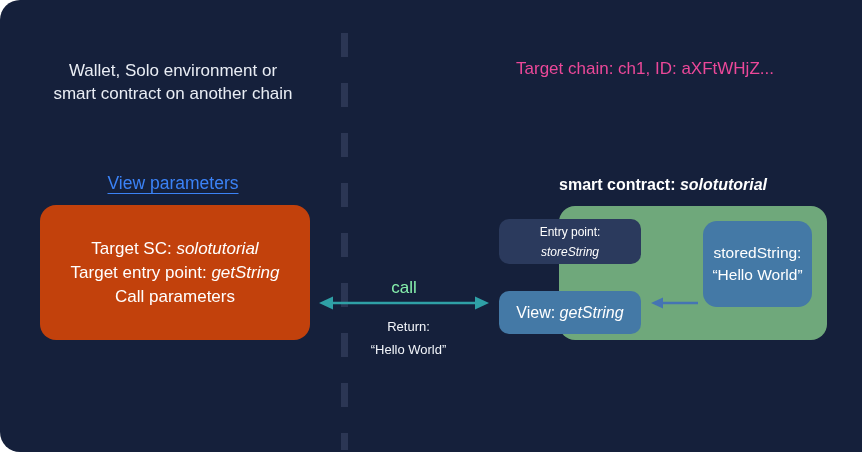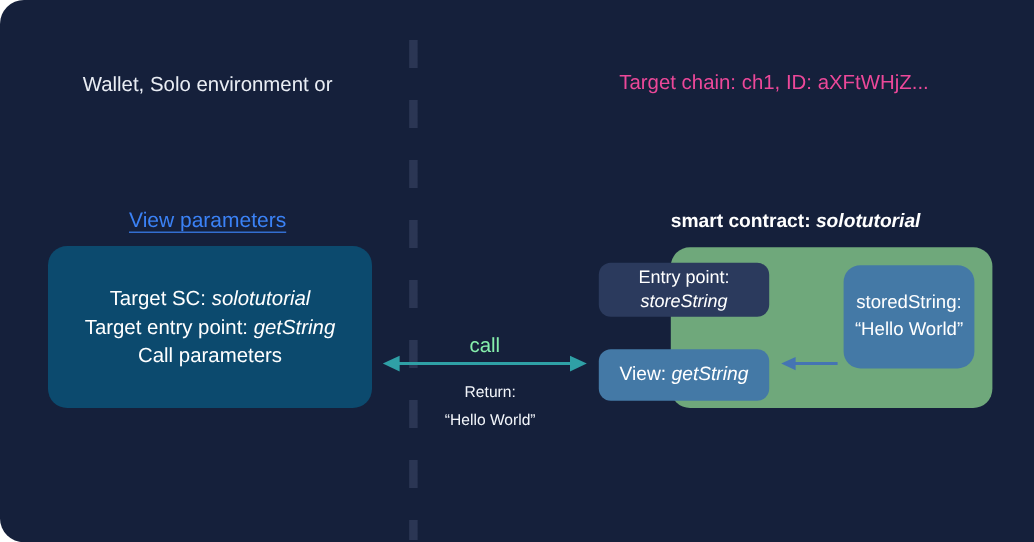--- a/index.html
+++ b/index.html
@@ -31,21 +31,21 @@
     left: 33px; top: 173px; width: 280px;
     text-align: center;
     font-size: 17.5px;
     color: #3b82f6;
     text-decoration: underline;
     text-underline-offset: 4px;
     text-decoration-thickness: 1px;
   }
   .request-box {
     left: 40px; top: 205px; width: 270px; height: 135px;
-    background: #0c4a6e;
+    background: #c2410c;
     border-radius: 16px;
     display: flex; flex-direction: column;
     align-items: center; justify-content: center;
     text-align: center;
     font-size: 17px; line-height: 24px;
     color: #FFFFFF;
   }
 
   
   .chain-divider {
@@ -90,21 +90,21 @@
     background: #6FA87B;
     border-radius: 16px;
   }
   .entry-box {
     left: 499px; top: 219px; width: 142px; height: 45px;
     background: #2B3A5D;
     border-radius: 10px;
     display: flex; flex-direction: column;
     align-items: center; justify-content: center;
     text-align: center;
-    font-size: 15px; line-height: 20px;
+    font-size: 12px; line-height: 20px;
     color: #FFFFFF;
   }
   .view-box {
     left: 499px; top: 291px; width: 142px; height: 43px;
     background: #4479A6;
     border-radius: 10px;
     display: flex; align-items: center; justify-content: center;
     font-size: 16px;
     color: #FFFFFF;
   }
@@ -122,20 +122,21 @@
 
   .it { font-style: italic; }
 </style>
 </head>
 <body>
 
 <div id="diagram">
 
   <div class="abs env-description">
     <div>Wallet, Solo environment or</div>
+    <div>smart contract on another chain</div>
   </div>
 
   <div class="abs view-params">
     <span>View parameters</span>
   </div>
 
   <div class="abs request-box">
     <div>
       <span>Target SC: </span><span class="it">solotutorial</span>
     </div>

